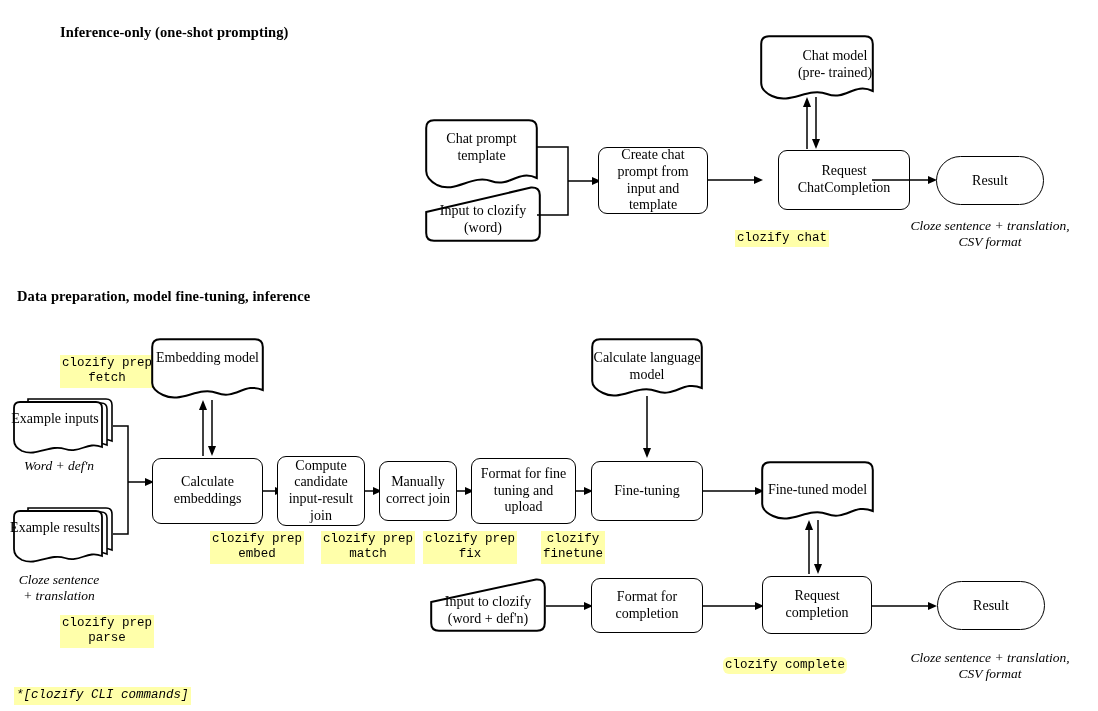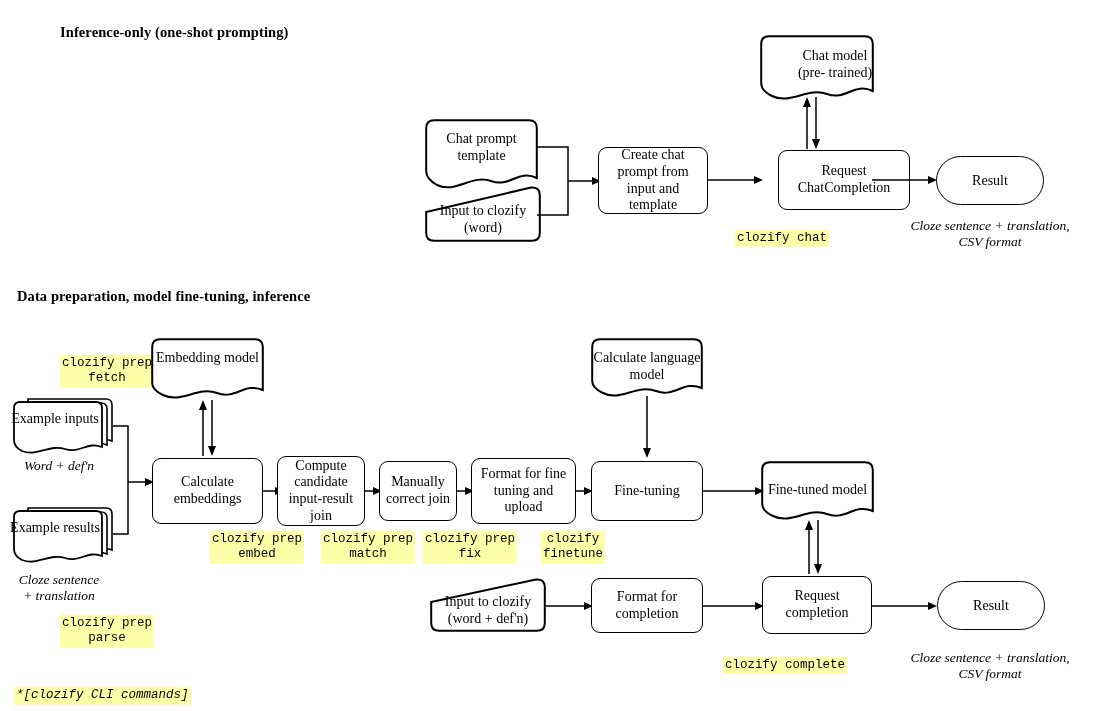--- a/index.html
+++ b/index.html
@@ -466,21 +466,21 @@
     </svg>
   </div>
 
   <div class="abs node-box" style="left:762px; top:576px; width:110px; height:58px;">
     <div>
       <span>Request</span>
       <span>completion</span>
     </div>
   </div>
 
-  <div class="cli-chip" style="left:679px; top:657px;">clozify complete</div>
+  <div class="cli-chip" style="left:679px; top:657px;border-radius:6px;">clozify complete</div>
 
   <div class="conn" style="left:872px; top:598px; width:66px; height:16px;">
     <svg width="66" height="16" viewBox="0 0 66 16">
       <path d="M 0 8 L 57 8" fill="none" stroke="#000" stroke-width="1.5"></path>
       <path d="M 65 8 L 56 4 L 56 12 Z" fill="#000"></path>
     </svg>
   </div>
 
   <div class="abs node-terminal" style="left:937px; top:581px; width:108px; height:49px;">
     <span>Result</span>

